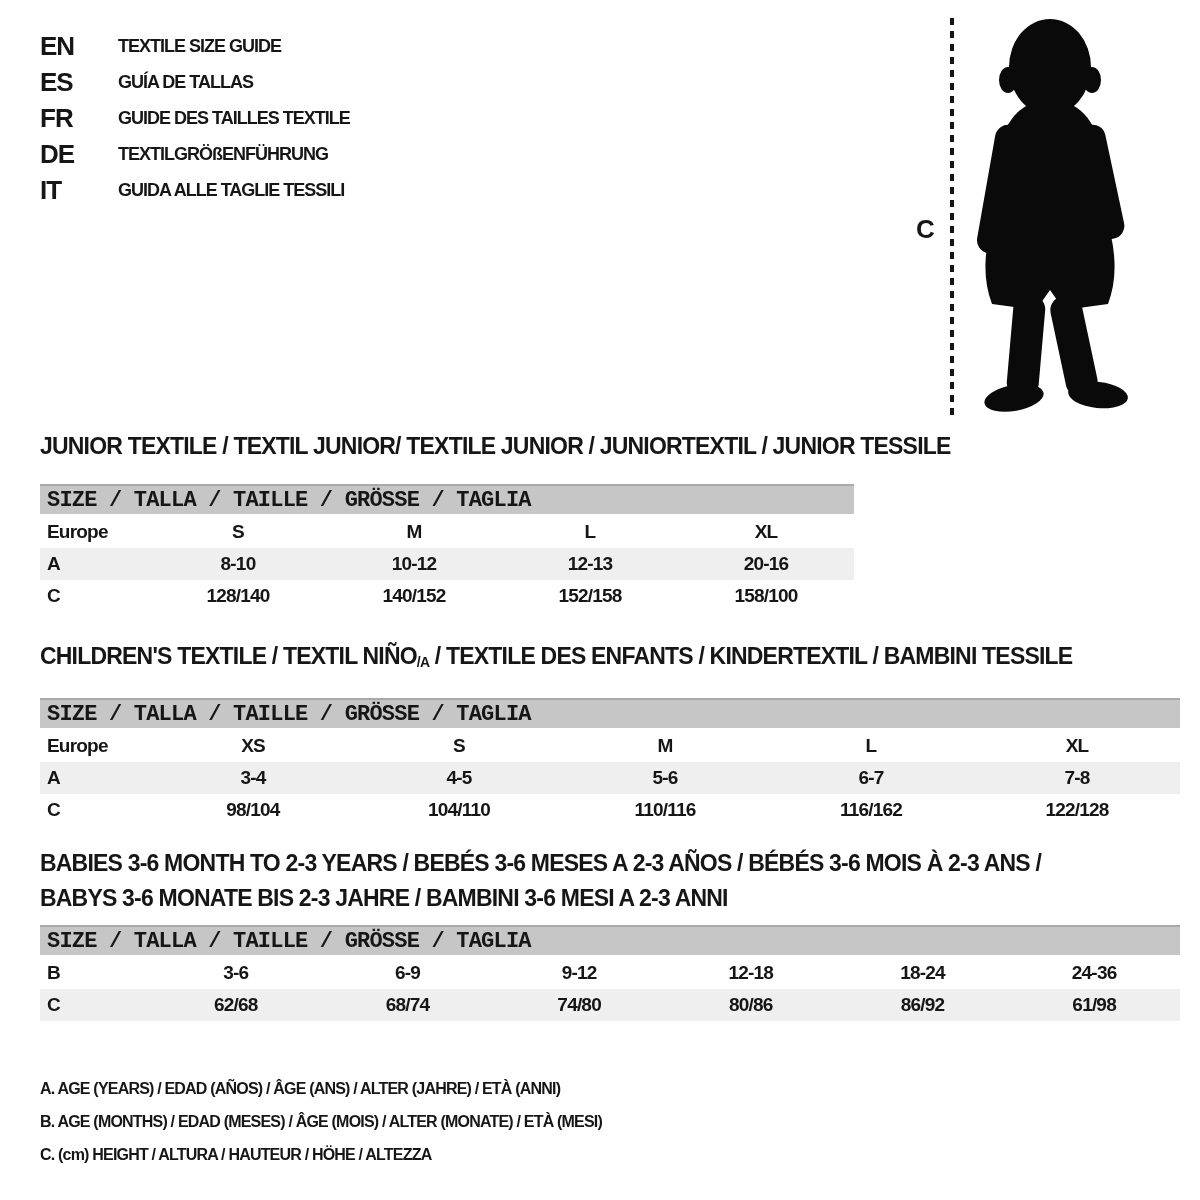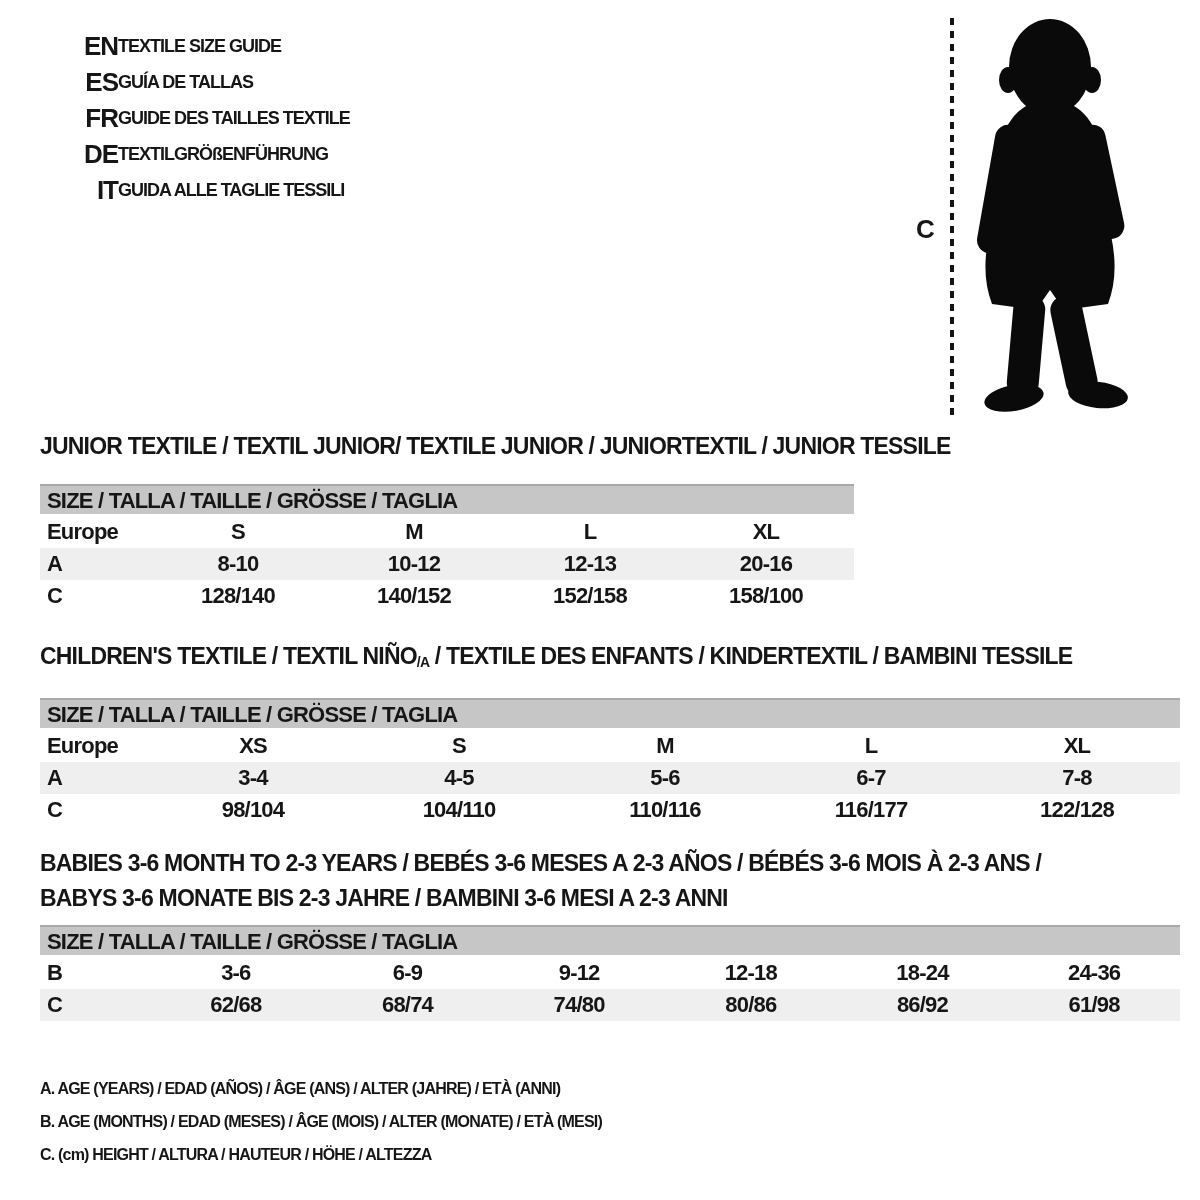--- a/index.html
+++ b/index.html
@@ -3,21 +3,21 @@
 <meta charset="utf-8">
 <style>
   html,body{margin:0;padding:0;background:#ffffff;}
   .page{
     position:relative;width:1200px;height:1200px;background:#ffffff;overflow:hidden;
     font-family:"Liberation Sans","DejaVu Sans",sans-serif;color:#161616;
     -webkit-font-smoothing:antialiased;
   }
   
   .langs{position:absolute;left:40px;top:28px;}
-  .lang-row{display:flex;height:36px;align-items:center;text-align:right;}
+  .lang-row{display:flex;height:36px;align-items:center;}
   .lang-code{width:78px;font-size:26px;font-weight:bold;letter-spacing:-1px;}
   .lang-text{font-size:18px;font-weight:bold;letter-spacing:-1px;white-space:nowrap;}
   
   .measure-line{
     position:absolute;left:950px;top:18px;width:4px;height:398px;
     background:repeating-linear-gradient(to bottom,#141414 0 7px,transparent 7px 13px);
   }
   .measure-label{position:absolute;left:916px;top:214px;font-size:26px;font-weight:bold;}
   .silhouette{position:absolute;left:958px;top:12px;}
   
@@ -29,26 +29,27 @@
     font-size:23px;font-weight:bold;letter-spacing:-0.8px;line-height:25px;
     margin-bottom:25px;white-space:nowrap;
   }
   .sec-children .sec-title{margin-bottom:23px;}
   .sec-babies .sec-title{line-height:35px;margin-bottom:9px;}
   .sub-small{font-size:14px;vertical-align:-3px;font-weight:bold;}
   .size-bar{
     height:30px;line-height:30px;background:#c6c6c6;border-top:2px solid #a9a9a9;
     font-size:22px;font-weight:bold;letter-spacing:-0.8px;padding-left:7px;
     box-sizing:border-box;
+    font-family:Liberation Mono, monospace;
   }
   table.size-table{
     width:100%;border-collapse:collapse;table-layout:fixed;margin-top:2px;
   }
   table.size-table td{
-    height:32px;font-size:22px;font-weight:bold;letter-spacing:-0.8px;
+    height:32px;font-size:19px;font-weight:bold;letter-spacing:-0.8px;
     text-align:center;padding:0;vertical-align:middle;
   }
   table.size-table td.lbl{text-align:left;padding-left:7px;}
   table.size-table col.lblcol{width:110px;}
   tr.alt{background:#efefef;}
   
   .legend{position:absolute;left:40px;top:1072px;}
   .legend-line{font-size:16px;font-weight:bold;letter-spacing:-0.8px;line-height:33px;white-space:nowrap;}
 </style>
 </head>
@@ -161,21 +162,21 @@
         <td>4-5</td>
         <td>5-6</td>
         <td>6-7</td>
         <td>7-8</td>
       </tr>
       <tr>
         <td class="lbl">C</td>
         <td>98/104</td>
         <td>104/110</td>
         <td>110/116</td>
-        <td>116/177</td>
+        <td>116/162</td>
         <td>122/128</td>
       </tr>
     </tbody>
       </table>
   </div>
 
   <div class="section sec-babies">
     <div class="sec-title">
       <div>BABIES 3-6 MONTH TO 2-3 YEARS / BEBÉS 3-6 MESES A 2-3 AÑOS / BÉBÉS 3-6 MOIS À 2-3 ANS /</div>
       <div>BABYS 3-6 MONATE BIS 2-3 JAHRE / BAMBINI 3-6 MESI A 2-3 ANNI</div>

